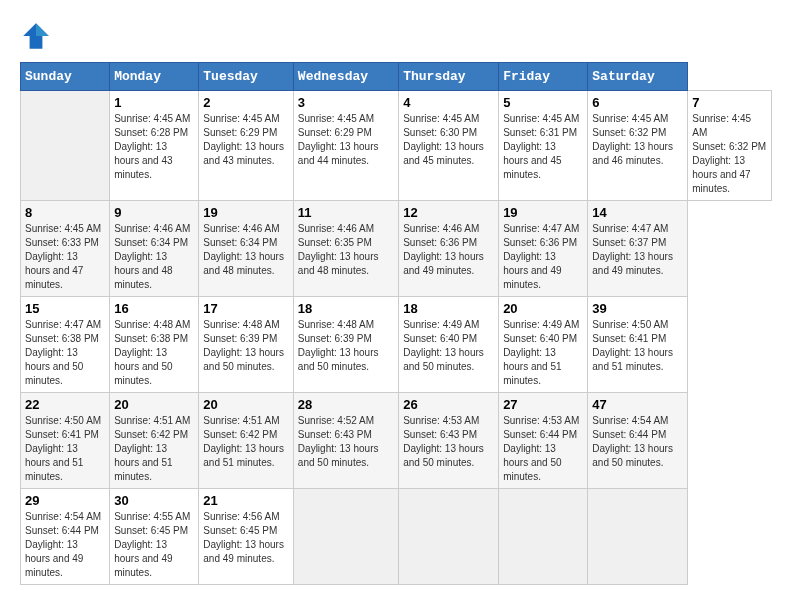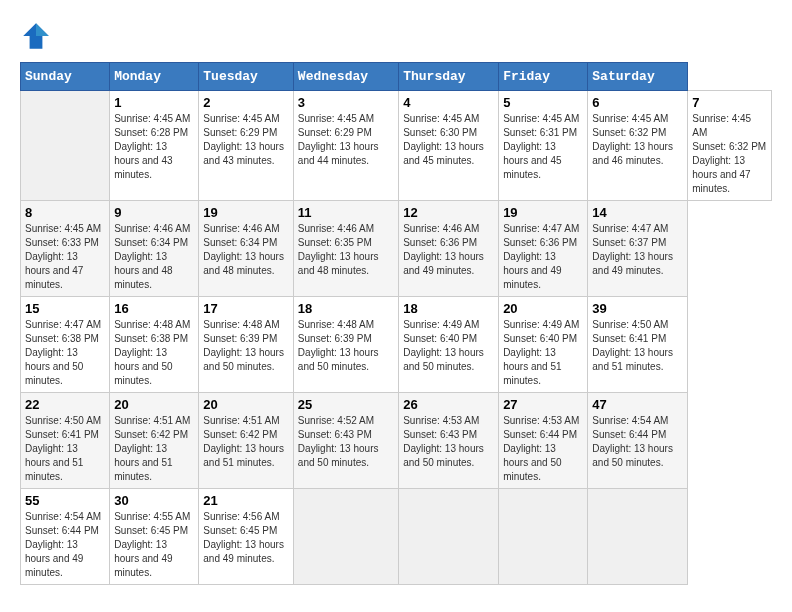--- a/index.html
+++ b/index.html
@@ -218,39 +218,39 @@
         </td>
         <td>
           <span class="day-num">20</span>
           <div class="day-info">Sunrise: 4:51 AM<br>Sunset: 6:42 PM<br>Daylight: 13 hours and 51 minutes.</div>
         </td>
         <td>
           <span class="day-num">20</span>
           <div class="day-info">Sunrise: 4:51 AM<br>Sunset: 6:42 PM<br>Daylight: 13 hours and 51 minutes.</div>
         </td>
         <td>
-          <span class="day-num">25</span>
+          <span class="day-num">28</span>
           <div class="day-info">Sunrise: 4:52 AM<br>Sunset: 6:43 PM<br>Daylight: 13 hours and 50 minutes.</div>
         </td>
         <td>
           <span class="day-num">26</span>
           <div class="day-info">Sunrise: 4:53 AM<br>Sunset: 6:43 PM<br>Daylight: 13 hours and 50 minutes.</div>
         </td>
         <td>
           <span class="day-num">27</span>
           <div class="day-info">Sunrise: 4:53 AM<br>Sunset: 6:44 PM<br>Daylight: 13 hours and 50 minutes.</div>
         </td>
         <td>
           <span class="day-num">47</span>
           <div class="day-info">Sunrise: 4:54 AM<br>Sunset: 6:44 PM<br>Daylight: 13 hours and 50 minutes.</div>
         </td>
       </tr>
       <tr>
         <td>
-          <span class="day-num">55</span>
+          <span class="day-num">29</span>
           <div class="day-info">Sunrise: 4:54 AM<br>Sunset: 6:44 PM<br>Daylight: 13 hours and 49 minutes.</div>
         </td>
         <td>
           <span class="day-num">30</span>
           <div class="day-info">Sunrise: 4:55 AM<br>Sunset: 6:45 PM<br>Daylight: 13 hours and 49 minutes.</div>
         </td>
         <td>
           <span class="day-num">21</span>
           <div class="day-info">Sunrise: 4:56 AM<br>Sunset: 6:45 PM<br>Daylight: 13 hours and 49 minutes.</div>
         </td>

